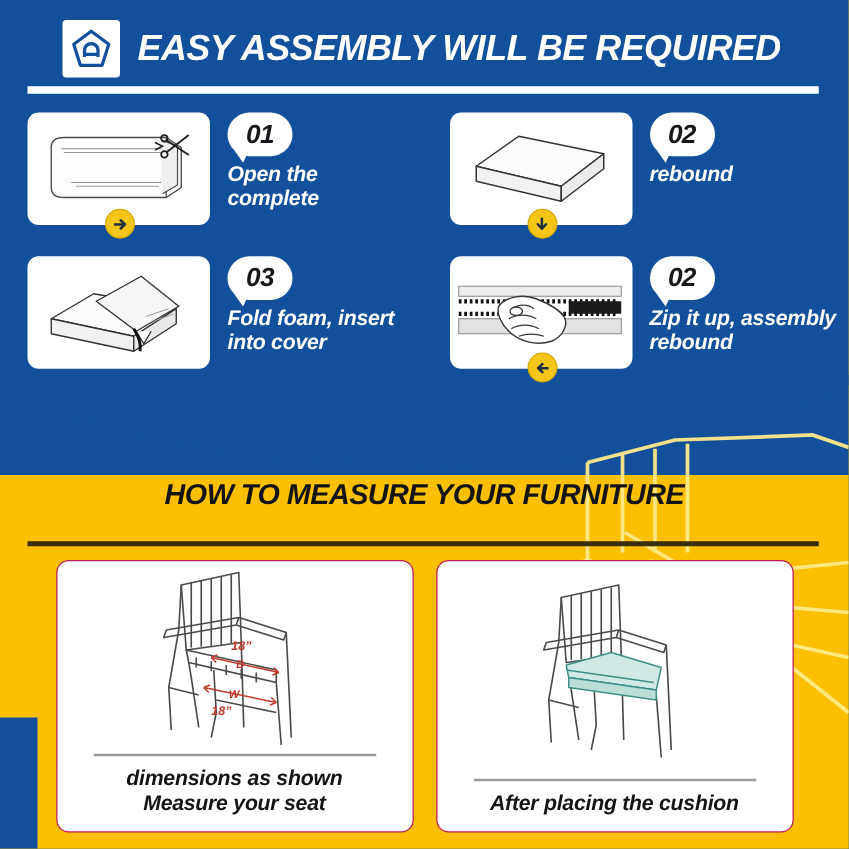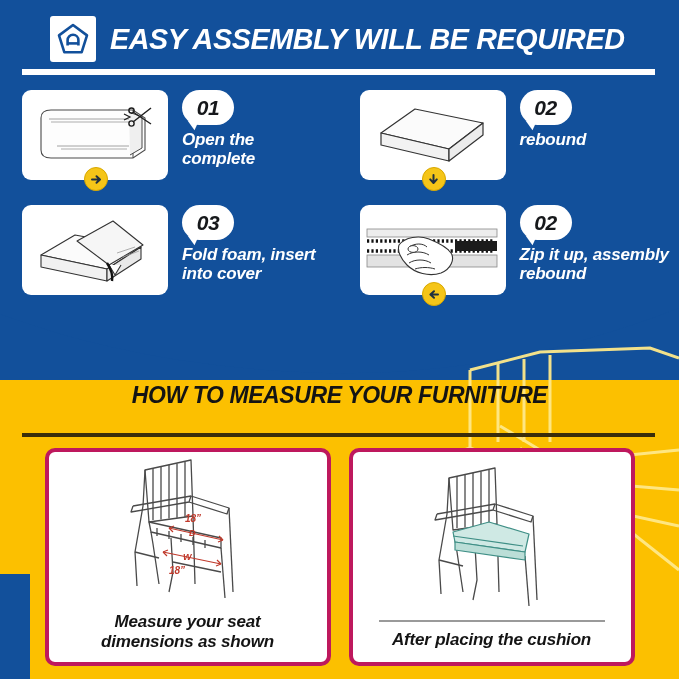--- a/index.html
+++ b/index.html
@@ -109,21 +109,21 @@
     position:absolute;left:0;top:330px;width:679px;height:349px;z-index:2;
     pointer-events:none;
   }
 
   .panels{
     position:absolute;left:0;top:448px;width:679px;z-index:5;
     display:flex;justify-content:center;gap:18px;
   }
   .panel{
     width:286px;height:218px;background:#ffffff;border-radius:10px;
-    border:4px solid #be185d;
+    border:1px solid #be185d;
     display:flex;flex-direction:column;align-items:center;
     box-sizing:border-box;
     overflow:hidden;
   }
   .panel-art{flex:1;display:flex;align-items:center;justify-content:center;width:100%;}
   .panel-sep{width:226px;height:2px;background:#9a9a9a;}
   .panel-caption{
     width:250px;text-align:center;color:#141414;
     font-size:17px;font-weight:bold;font-style:italic;line-height:1.18;
     padding:8px 0 12px 0;letter-spacing:-0.2px;
@@ -326,22 +326,22 @@
             <path d="M148 112 l-5 2 M148 112 l-4 -4"></path>
           </g>
           <text x="112" y="70" font-family="Liberation Sans, sans-serif" font-size="10" font-weight="bold" font-style="italic" fill="#C0392B">18”</text>
           <text x="116" y="84" font-family="Liberation Sans, sans-serif" font-size="9" font-weight="bold" font-style="italic" fill="#C0392B">D</text>
           <text x="110" y="108" font-family="Liberation Sans, sans-serif" font-size="9" font-weight="bold" font-style="italic" fill="#C0392B">W</text>
           <text x="96" y="122" font-family="Liberation Sans, sans-serif" font-size="10" font-weight="bold" font-style="italic" fill="#C0392B">18”</text>
         </svg>
       </div>
       <div class="panel-sep"></div>
       <div class="panel-caption">
+        <div>dimensions as shown</div>
         <div>Measure your seat</div>
-        <div>dimensions as shown</div>
       </div>
     </div>
 
     <div class="panel">
       <div class="panel-art">
         <svg width="230" height="152" viewBox="0 0 230 152">
           <g fill="none" stroke="#4a4a4a" stroke-width="1.3" stroke-linejoin="round">
             <path d="M72 18 L118 8 L120 64 L76 70 Z"></path>
             <path d="M80 16 L80 68"></path>
             <path d="M88 14.5 L88 67.4"></path>

